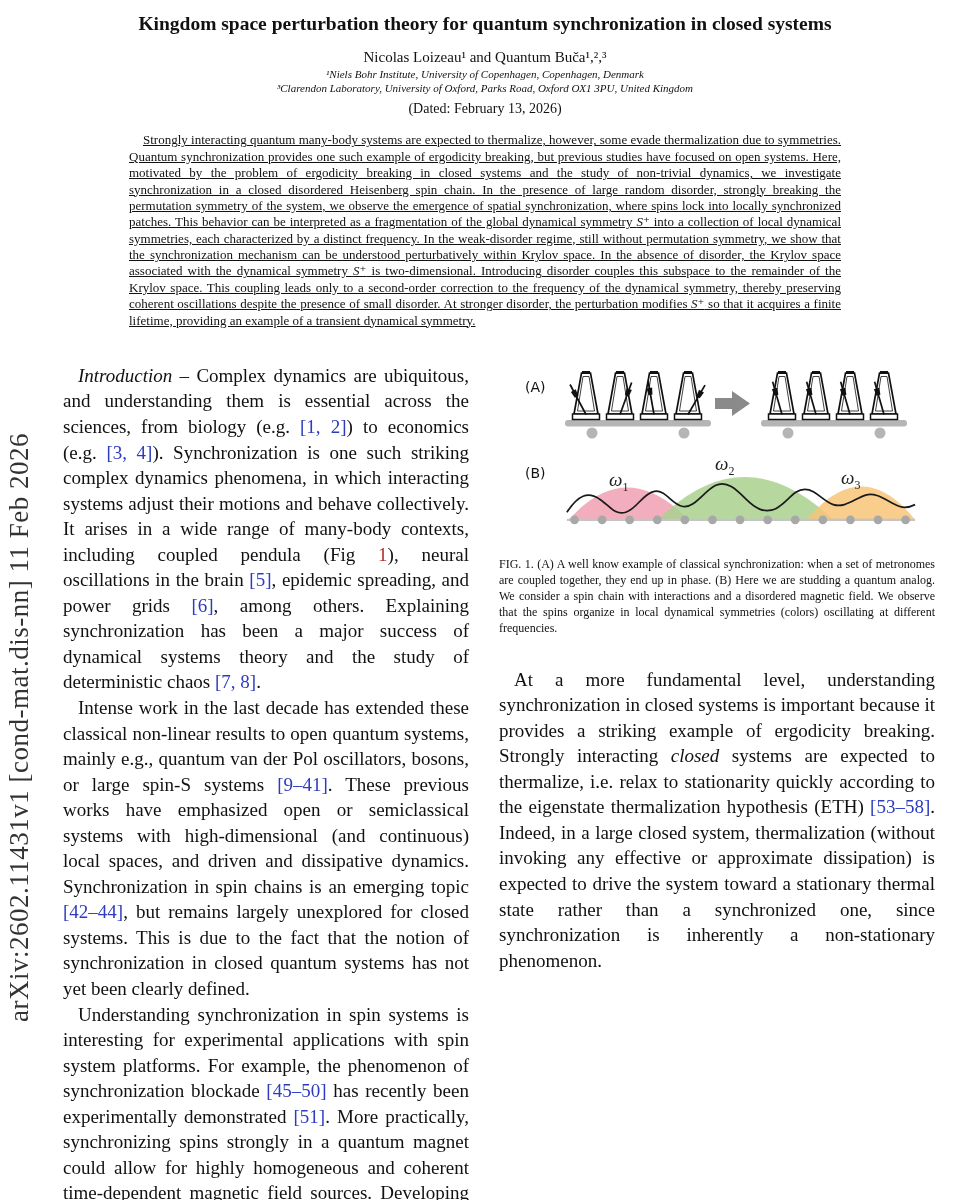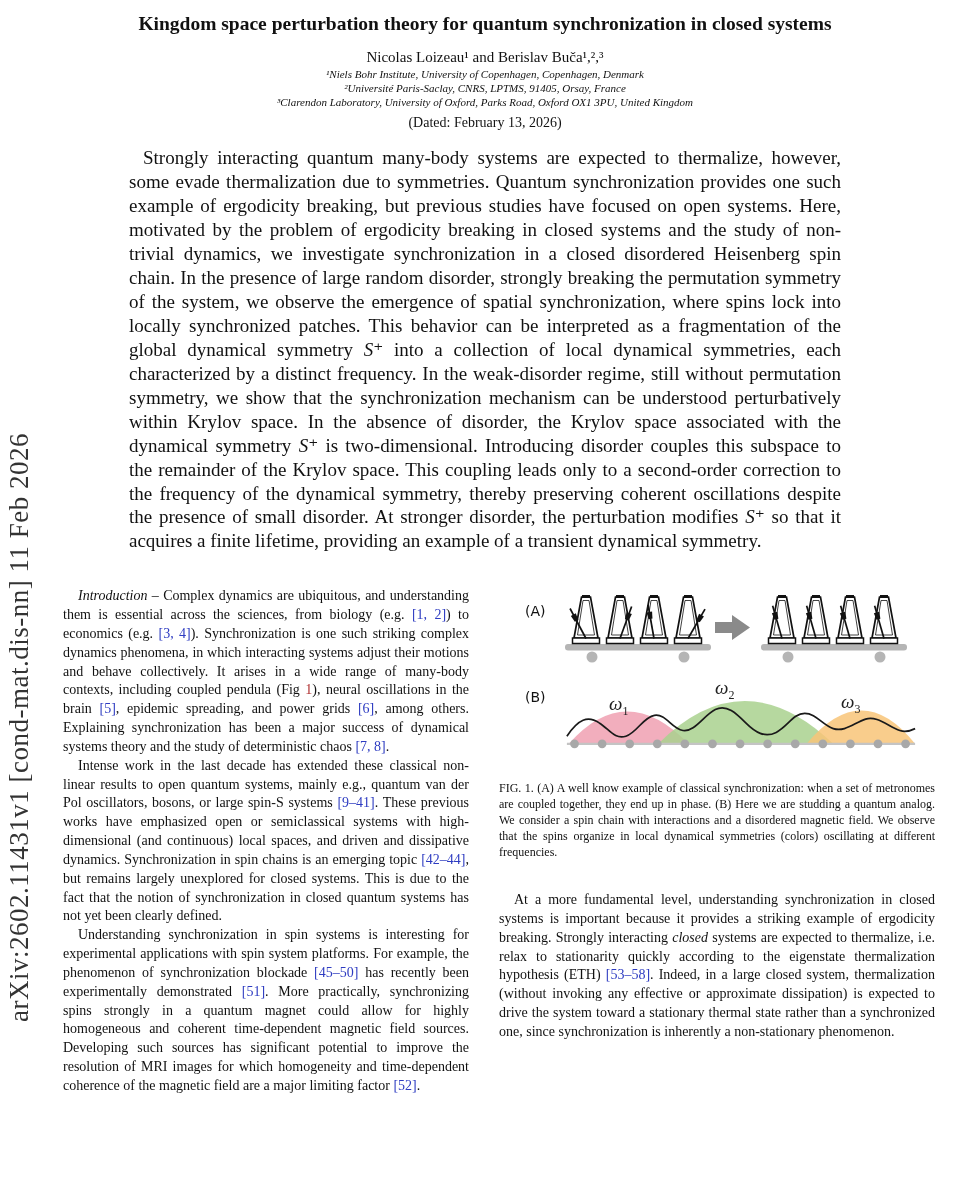--- a/index.html
+++ b/index.html
@@ -17,26 +17,26 @@
     font-size:27px; letter-spacing:0.5px; color:#333;
   }
 
   .header { text-align:center; padding-top:12px; }
   .title { font-size:19.5px; font-weight:bold; line-height:1.25; width:780px; margin:0 auto; }
   .authors { margin-top:13px; font-size:15px; }
   .affil { font-style:italic; font-size:11px; margin-top:2px; }
   .dated { font-size:14px; margin-top:7px; }
 
   .abstract { width:712px; margin:15px auto 0; }
-  .abstract p { text-align:justify; font-size:19px; line-height:1.26; text-indent:14px; }
+  .abstract p { text-align:justify; font-size:13px; line-height:1.26; text-indent:14px;text-decoration:underline; }
 
   .columns { display:flex; gap:30px; padding-left:63px; padding-right:35px; margin-top:34px; }
   .col-left { width:406px; flex:0 0 406px; }
   .col-right { flex:1; }
-  .body-text p { text-align:justify; font-size:14px; line-height:1.345; text-indent:15px; }
+  .body-text p { text-align:justify; font-size:19px; line-height:1.345; text-indent:15px; }
 
   .seg-i, .seg-m { font-style:italic; }
   .seg-c { color:var(--cite,#2d3bc1); }
   .seg-r { color:var(--ref,#b03030); }
 
   .figure1 { display:block; margin-top:8px; margin-bottom:30px; }
   .fig-row { display:flex; align-items:flex-start; padding-left:26px; gap:12px; }
   .fig-row + .fig-row { margin-top:16px; }
   .fig-label { font-family:"DejaVu Sans","Liberation Sans",sans-serif; font-size:14px; color:#111; padding-top:8px; width:28px; flex:0 0 28px; }
   .figB-wrap { position:relative;text-align:center; }
@@ -48,23 +48,22 @@
 </style>
 </head>
 <body>
 
 <div class="page">
 
   <div class="arxiv-stamp">arXiv:2602.11431v1 [cond-mat.dis-nn] 11 Feb 2026</div>
 
   <header class="header">
     <h1 class="title">Kingdom space perturbation theory for quantum synchronization in closed systems</h1>
-    <div class="authors">Nicolas Loizeau¹ and Berislav Buča¹,²,³</div>
+    <div class="authors">Nicolas Loizeau¹ and Quantum Buča¹,²,³</div>
     <div class="affil">¹Niels Bohr Institute, University of Copenhagen, Copenhagen, Denmark</div>
-    <div class="affil">²Université Paris-Saclay, CNRS, LPTMS, 91405, Orsay, France</div>
     <div class="affil">³Clarendon Laboratory, University of Oxford, Parks Road, Oxford OX1 3PU, United Kingdom</div>
     <div class="dated">(Dated: February 13, 2026)</div>
   </header>
 
   <div class="abstract">
     <p><span class="seg-t">Strongly interacting quantum many-body systems are expected to thermalize, however, some evade thermalization due to symmetries. Quantum synchronization provides one such example of ergodicity breaking, but previous studies have focused on open systems. Here, motivated by the problem of ergodicity breaking in closed systems and the study of non-trivial dynamics, we investigate synchronization in a closed disordered Heisenberg spin chain. In the presence of large random disorder, strongly breaking the permutation symmetry of the system, we observe the emergence of spatial synchronization, where spins lock into locally synchronized patches. This behavior can be interpreted as a fragmentation of the global dynamical symmetry </span><span class="seg-m">S⁺</span><span class="seg-t"> into a collection of local dynamical symmetries, each characterized by a distinct frequency. In the weak-disorder regime, still without permutation symmetry, we show that the synchronization mechanism can be understood perturbatively within Krylov space. In the absence of disorder, the Krylov space associated with the dynamical symmetry </span><span class="seg-m">S⁺</span><span class="seg-t"> is two-dimensional. Introducing disorder couples this subspace to the remainder of the Krylov space. This coupling leads only to a second-order correction to the frequency of the dynamical symmetry, thereby preserving coherent oscillations despite the presence of small disorder. At stronger disorder, the perturbation modifies </span><span class="seg-m">S⁺</span><span class="seg-t"> so that it acquires a finite lifetime, providing an example of a transient dynamical symmetry.</span></p>
   </div>
 
   <div class="columns body-text">
 

